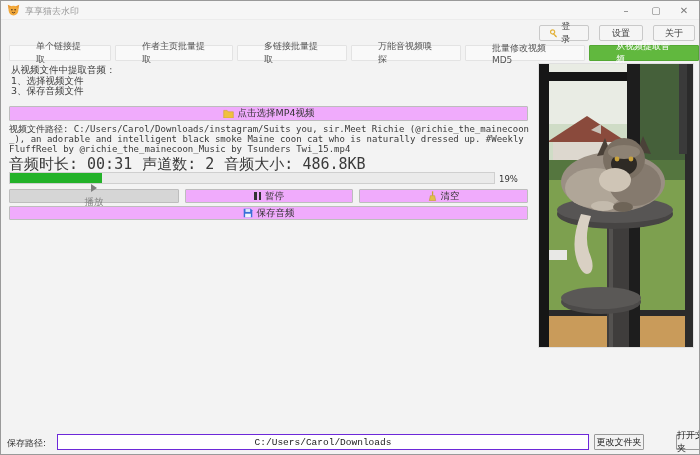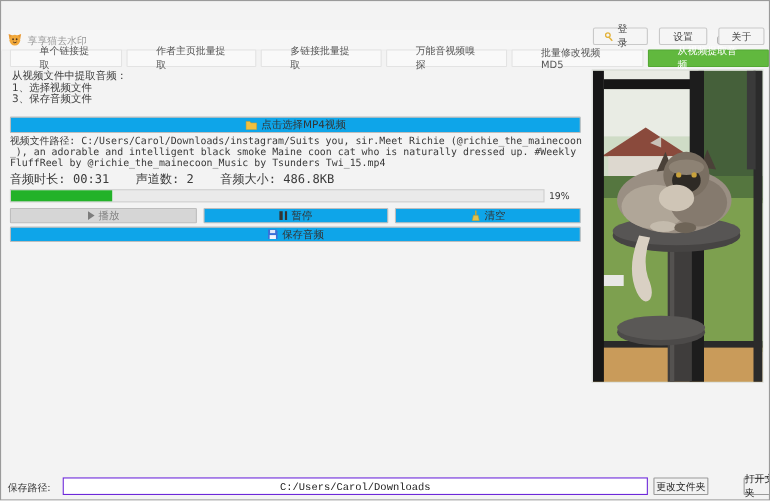--- a/index.html
+++ b/index.html
@@ -1,21 +1,21 @@
 <!DOCTYPE html>
 <html><head>
 <meta charset="utf-8">
 <style>
   * { margin:0; padding:0; box-sizing:border-box; }
   html,body { width:700px; height:455px; }
   body { font-family:"DejaVu Sans","Liberation Sans",sans-serif; background:#e9e9e9; }
   .win { position:relative; width:700px; height:455px; background:#f3f3f3; border:1px solid #9a9a9a; overflow:hidden; }
 
   
-  .titlebar { position:absolute; left:0; top:0; width:100%; height:19px; background:#f6f6f6; border-bottom:1px solid #ececec;margin-top:26px; }
+  .titlebar { position:absolute; left:0; top:0; width:100%; height:19px; background:#f6f6f6; border-bottom:1px solid #ececec; }
   .app-icon { position:absolute; left:6px; top:3px; width:13px; height:13px; }
   .title-text { position:absolute; left:24px; top:4px; font-size:9px; color:#9a9a9a; }
   .winbtn { position:absolute; top:0; width:26px; height:19px; text-align:center; line-height:19px; font-size:10px; color:#7a7a7a; cursor:default; }
   .winbtn.min { right:60px; } .winbtn.max { right:30px; } .winbtn.close { right:2px; }
 
   
   .hbtn { position:absolute; top:24px; height:16px; background:#f5f5f5; border:1px solid #c9c9c9; border-radius:2px;
           font-size:9px; color:#444; display:flex; align-items:center; justify-content:center; gap:3px; padding:0 10px; }
   .hbtn.login { left:538px; width:50px; }
   .hbtn.settings { left:598px; width:44px; }
@@ -24,33 +24,33 @@
   
   .tabbar { position:absolute; left:8px; top:44px; height:16px; display:flex; gap:4px; }
   .tab { height:16px; padding:0 26px; display:flex; align-items:center; font-size:9px; color:#555;
          background:#f9f9f9; border:1px solid #e3e3e3; border-radius:1px; }
   .tab.active { background:#61b83e; border-color:#54a834; color:#fff; }
 
   
   .instructions { position:absolute; left:10px; top:64px; font-size:9.5px; color:#3c3c3c; line-height:10.5px; }
 
   
-  .flatbtn { position:absolute; background:#0ea5e9; border:1px solid #bdbdbd; border-radius:1px;
+  .flatbtn { position:absolute; background:#f0abfc; border:1px solid #bdbdbd; border-radius:1px;
              display:flex; align-items:center; justify-content:center; gap:4px; font-size:9.5px; color:#333; }
   .flatbtn.select { left:8px; top:105px; width:519px; height:15px; }
-  .flatbtn.play  { left:8px;   top:188px; width:170px; height:14px; background:#d6d6d6; color:#828282; }
+  .flatbtn.play  { left:8px;   top:188px; width:170px; height:14px; background:#d6d6d6; color:#828282;flex-direction:column; }
   .flatbtn.pause { left:184px; top:188px; width:168px; height:14px; }
   .flatbtn.clear { left:358px; top:188px; width:169px; height:14px; }
   .flatbtn.save  { left:8px;   top:205px; width:519px; height:14px; }
 
   
   .fileinfo { position:absolute; left:8px; top:124px; width:520px; font-family:"DejaVu Sans Mono","Liberation Mono",monospace;
               font-size:9px; line-height:9.8px; color:#3a3a3a; word-break:break-all; }
   .stats { position:absolute; left:8px; top:154px; font-family:"DejaVu Sans Mono","Liberation Mono",monospace;
-           font-size:11px; color:#3a3a3a; display:flex; gap:24px; }
+           font-size:15px; color:#3a3a3a; display:flex; gap:10px; }
 
   
   .progress-track { position:absolute; left:8px; top:171px; width:486px; height:12px; background:#eaeaea; border:1px solid #cfcfcf; }
   .progress-fill { height:100%; background:#23b229; }
   .progress-label { position:absolute; left:498px; top:173px; font-size:8.5px; color:#333; }
 
   
   .ic { display:inline-block; line-height:0; }
   .play-tri { width:0; height:0; border-left:6px solid #7d7d7d; border-top:4px solid transparent; border-bottom:4px solid transparent; }
   .pause-bars { display:inline-flex; gap:2px; }

